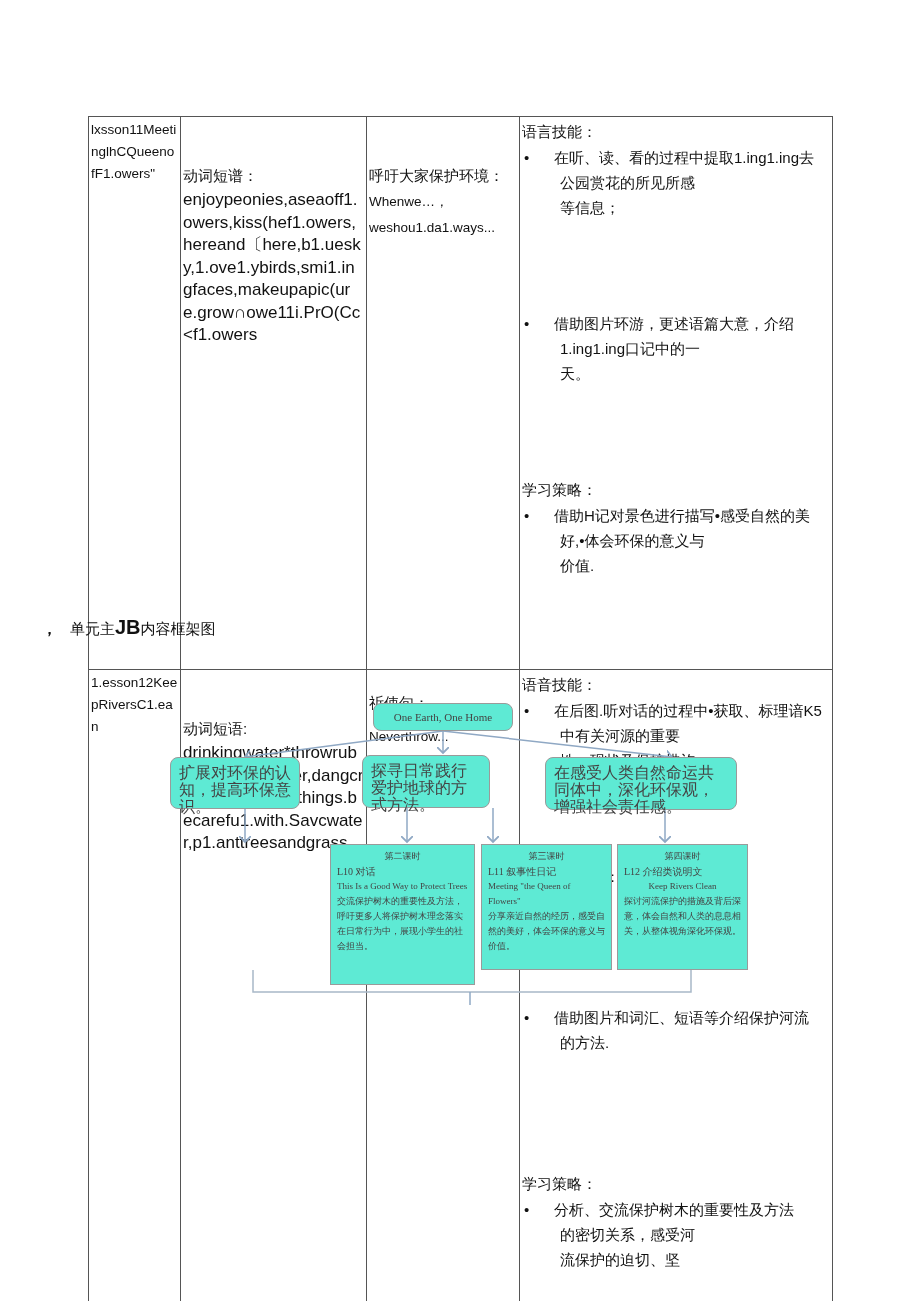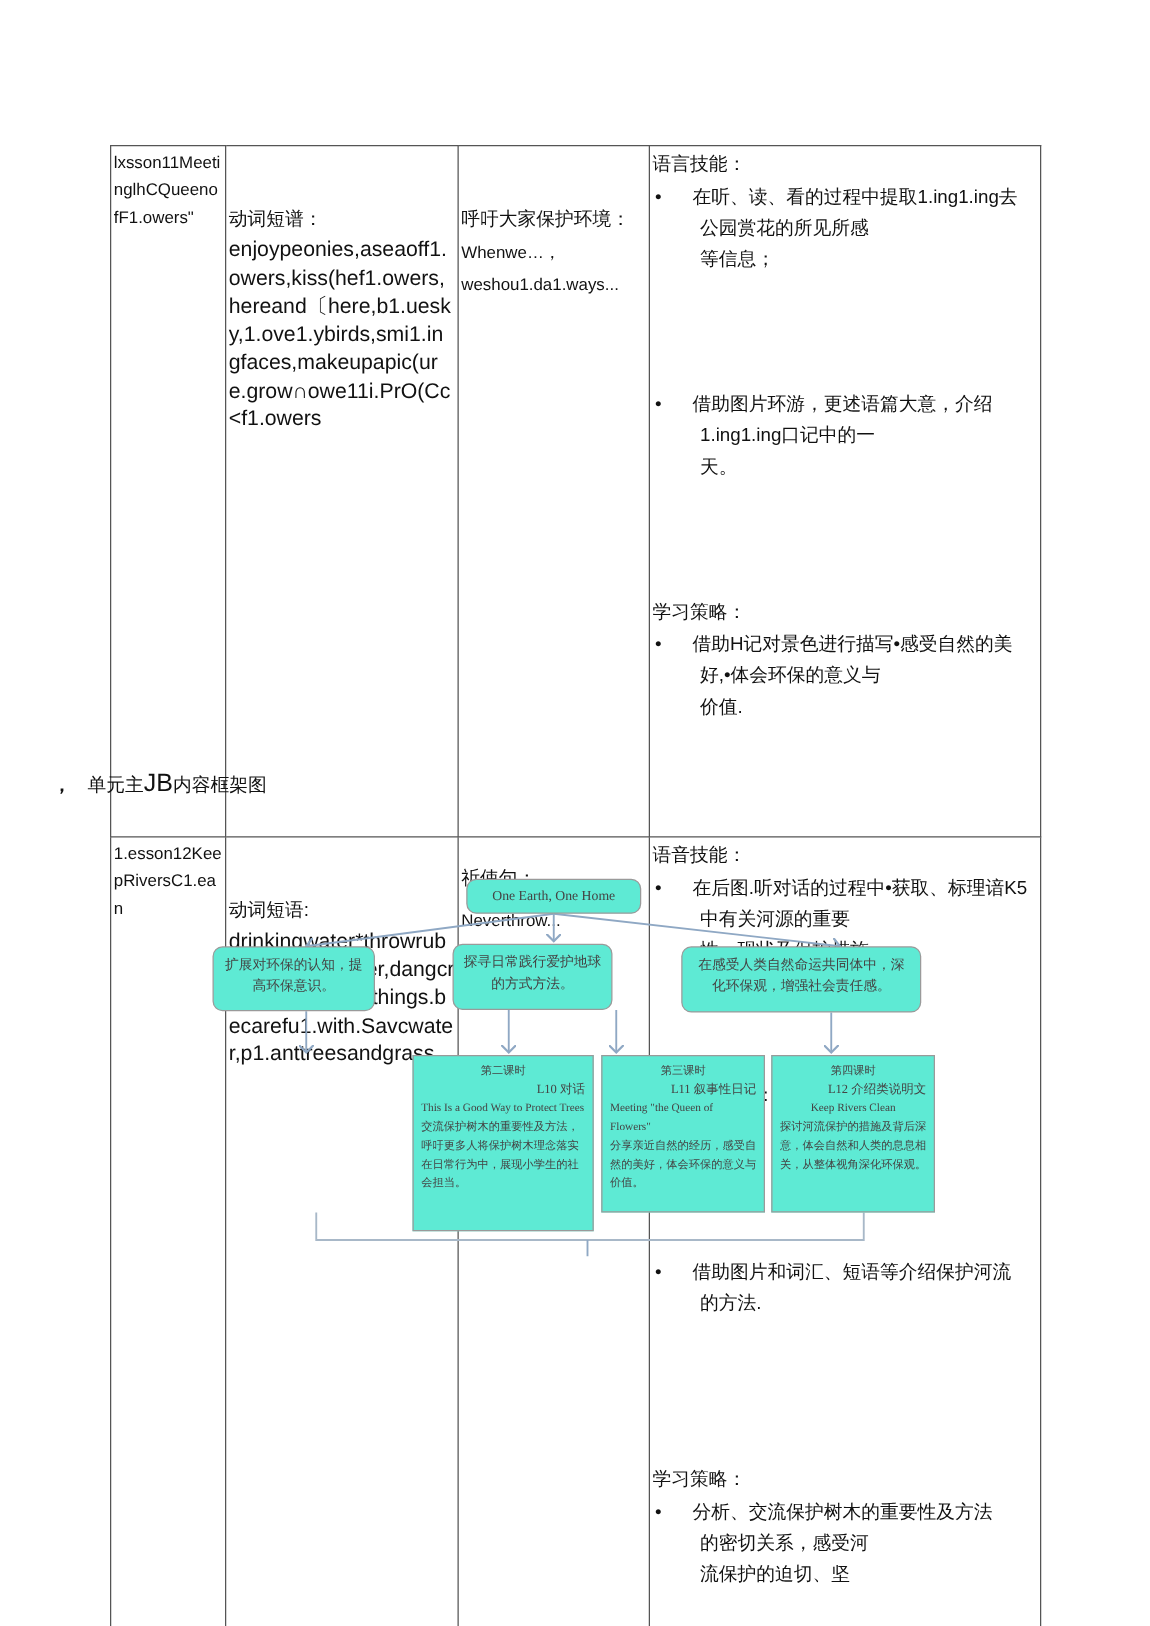--- a/index.html
+++ b/index.html
@@ -24,41 +24,41 @@
   .r2 .sent.first { margin-top: 14px; }
   .obj-head { font-size: 15px; line-height: 26px; }
   .bullet { position: relative; padding-left: 32px; font-size: 15px; line-height: 25px; }
   .bullet .dot { position: absolute; left: 2px; top: 0; }
   .bullet .btext { display: block; text-indent: 0; }
   .bullet .btext .l2 { display: block; padding-left: 6px; }
 
   
   .section-head { position: absolute; left: 42px; top: 617px; font-size: 15px; line-height: 20px; }
   .section-head .mark { display: inline-block; width: 28px; font-weight: bold; }
-  .section-head .big { font-size: 20px; font-weight: normal; text-align: center; }
+  .section-head .big { font-size: 20px; font-weight: bold; text-align: center; }
 
   
   .diagram { position: absolute; left: 160px; top: 690px; width: 600px; height: 410px; }
   .diagram svg.lines { position: absolute; left: 0; top: 0; }
   .dbox { position: absolute; border: 1.5px solid #9a9a9a; background: #5eead4;
           font-family: "Liberation Serif", "DejaVu Serif", serif; color: #444; box-sizing: border-box; }
   .dbox.round { border-radius: 8px; }
   .root { left: 213px; top: 13px; width: 140px; height: 28px; text-align: center;
           font-size: 11px; line-height: 26px; }
-  .goal { font-size: 11px; line-height: 17px; padding: 6px 8px; text-align: center; }
+  .goal { font-size: 16px; line-height: 17px; padding: 6px 8px; }
   .g1 { left: 10px; top: 67px; width: 130px; height: 52px; }
   .g2 { left: 202px; top: 65px; width: 128px; height: 53px; }
   .g3 { left: 385px; top: 67px; width: 192px; height: 53px; }
   .lesson { top: 154px; height: 126px; font-size: 9px; line-height: 15px; padding: 4px 6px; }
   .l1 { left: 20px; width: 133px; padding-top: 20px; }
   .l2 { left: 170px; width: 145px; height: 141px; }
   .l3 { left: 321px; width: 131px; }
   .l4 { left: 457px; width: 131px; }
   .lesson .t { text-align: center; }
-  .lesson .sub { text-align: right; font-size: 10px; }
+  .lesson .sub { text-align: left; font-size: 10px; }
   .summary { left: 117px; top: 315px; width: 370px; height: 83px; border-radius: 12px;
              font-size: 10px; line-height: 18px; padding: 16px 12px 0 12px; }
   .summary .indent { text-indent: 32px; }
 </style>
 </head>
 <body>
 
 <table class="lesson-table">
   <colgroup>
       <col class="c1">

